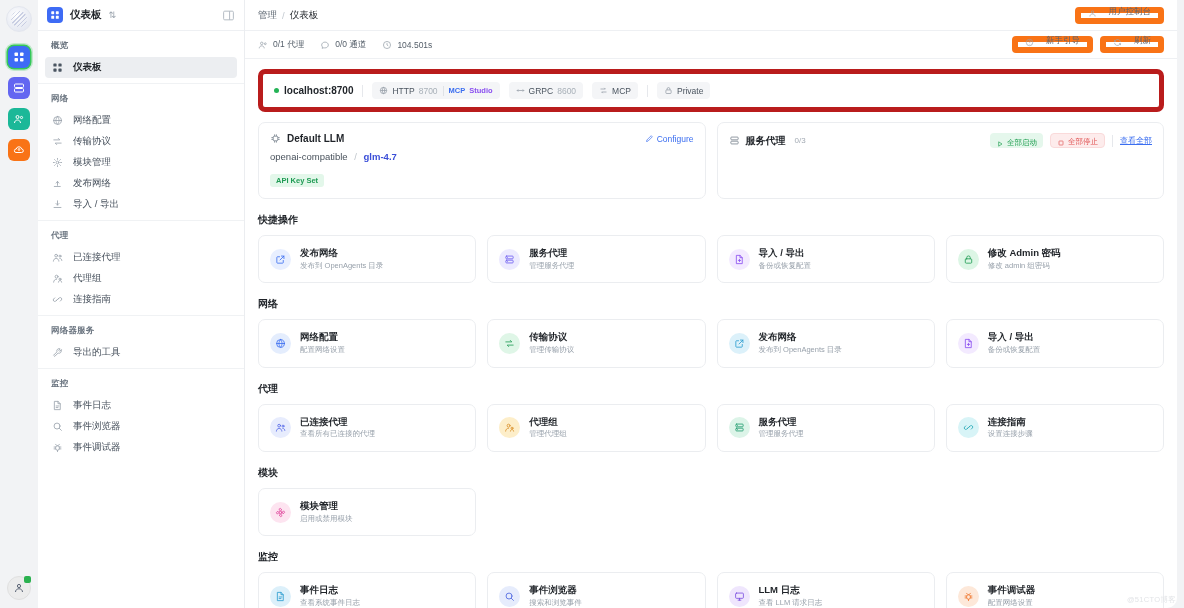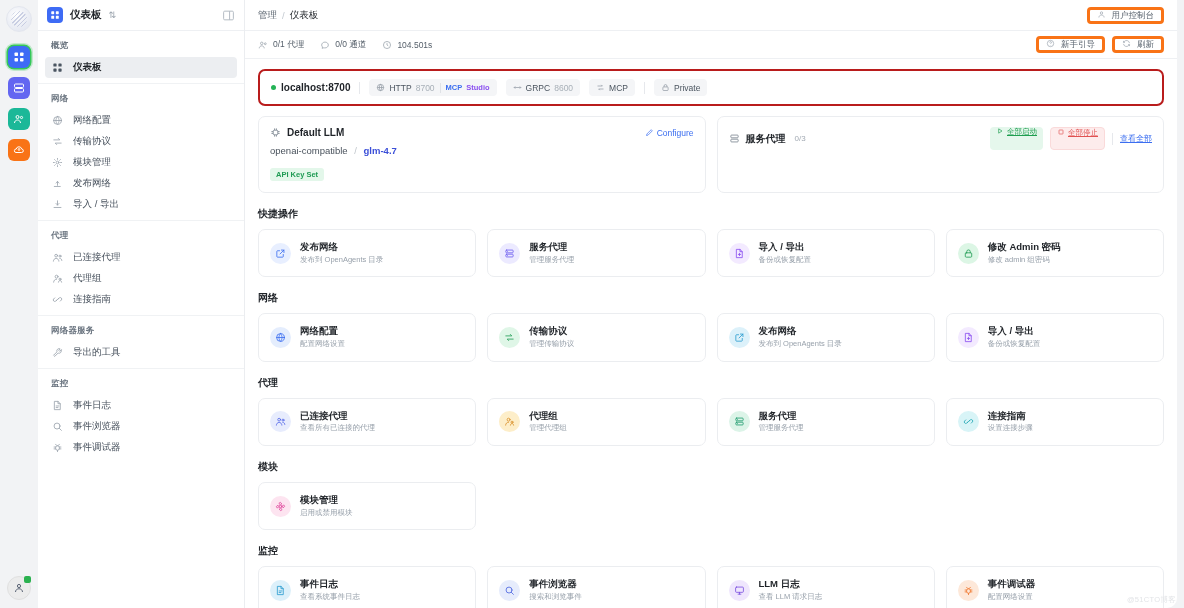--- a/index.html
+++ b/index.html
@@ -109,42 +109,42 @@
   }
   .crumbbar {
     height: 31px; display: flex; align-items: center;
     padding: 0 13px; border-bottom: 1px solid #eef0f3;
     background: #fff; flex: 0 0 31px;
   }
   .crumb { font-size: 9.5px; color: #5a646f; cursor: pointer; }
   .crumb.sep { color: #c3c9d0; margin: 0 5px; }
   .crumb.cur { color: #1f2328; }
   .pill-btn {
-    display: inline-flex; align-items: flex-start; gap: 6px;
-    height: 17px; padding: 0 7px; border: 3px solid #f97316;
+    display: inline-flex; align-items: flex-end; gap: 12px;
+    height: 17px; padding: 0 7px; border: 6px solid #f97316;
     border-radius: 4px; background: #fff; font-size: 8.5px;
     color: #5a646f; cursor: pointer; white-space: nowrap;
   }
   .pill-btn svg { width: 9px; height: 9px; color: #98a1ab; }
   .crumbbar .pill-btn { margin-left: auto; }
 
   .statusbar {
     height: 28px; display: flex; align-items: center;
     padding: 0 13px; gap: 16px; border-bottom: 1px solid #eef0f3;
     background: #fff; flex: 0 0 28px;
   }
   .stat { display: flex; align-items: center; gap: 5px; font-size: 8.5px; color: #56606b; }
   .stat svg { width: 10px; height: 10px; color: #98a1ab; }
   .statusbar .btn-group { margin-left: auto; display: flex; gap: 7px; }
 
   .content { flex: 1; overflow-y: auto; padding: 10px 13px 16px; }
 
   
   .endpoint {
-    border: 2px solid #b91c1c; border-radius: 7px;
+    border: 5px solid #b91c1c; border-radius: 7px;
     background: #fff; padding: 8px 11px;
     display: flex; align-items: center; gap: 9px; flex-wrap: wrap;
     margin-bottom: 10px;
   }
   .host { display: flex; align-items: center; gap: 5px; font-size: 10px; font-weight: 700; color: #1f2328; }
   .host .gdot { width: 5px; height: 5px; border-radius: 50%; background: #24b356; }
   .vsep { width: 1px; height: 12px; background: #e6e8ec; }
   .chip {
     display: inline-flex; align-items: center; gap: 4px;
     height: 17px; padding: 0 7px; border-radius: 4px;
@@ -167,23 +167,23 @@
   .icard-head svg.lead { width: 11px; height: 11px; color: #7b848f; }
   .icard-title { font-size: 10px; font-weight: 600; color: #1f2328; }
   .icard-count { font-size: 8px; color: #a2aab3; margin-left: 3px; }
   .icard-actions { margin-left: auto; display: flex; align-items: center; gap: 7px; }
   .link-blue {
     display: inline-flex; align-items: center; gap: 3px;
     font-size: 8.5px; color: #3b6ef0; cursor: pointer;
   }
   .link-blue svg { width: 9px; height: 9px; }
   .mini-btn {
-    display: inline-flex; align-items: flex-start; gap: 3px;
-    height: 23px; padding: 0 6px; border-radius: 4px;
-    font-size: 7.5px; cursor: pointer; text-decoration: underline;
+    display: inline-flex; align-items: flex-end; gap: 3px;
+    height: 15px; padding: 0 6px; border-radius: 4px;
+    font-size: 7.5px; cursor: pointer;
   }
   .mini-btn svg { width: 8px; height: 8px; }
   .mini-green { background: #e5f7ec; color: #1e9e4f; }
   .mini-red { background: #fdecec; color: #e05252; border: 1px solid #fadada; }
   .mini-link { font-size: 8px; color: #3b6ef0; text-decoration: underline; cursor: pointer; }
 
   .model-line { font-size: 9.5px; color: #49525c; margin-bottom: 7px; }
   .model-line .slash { color: #c0c6cc; margin: 0 4px; }
   .model-line b { color: #3b4fd8; font-weight: 700; }
   .badge-green {

